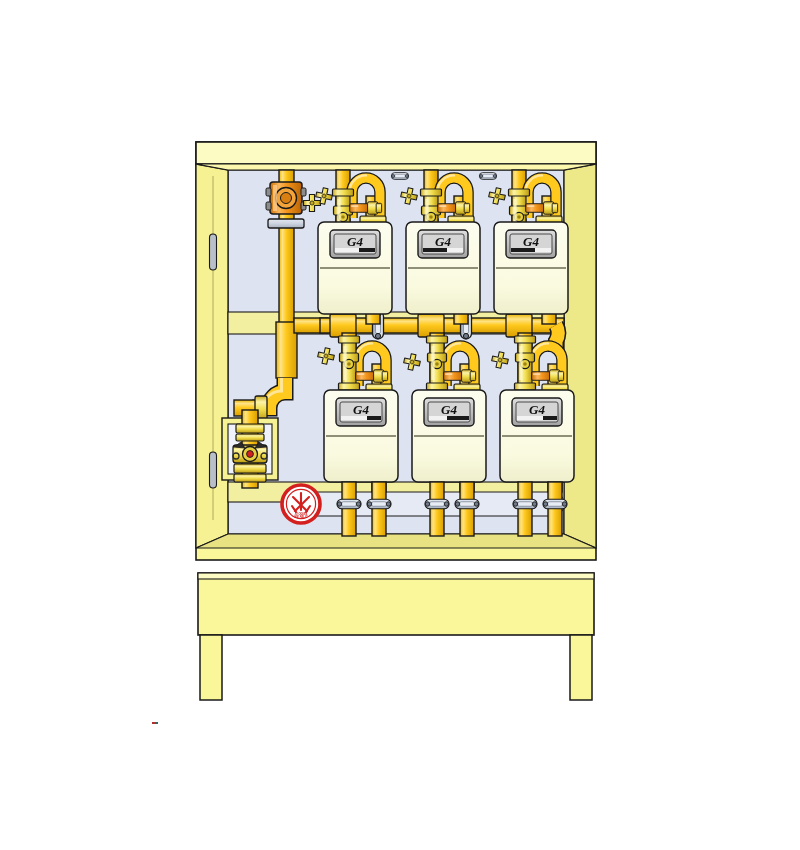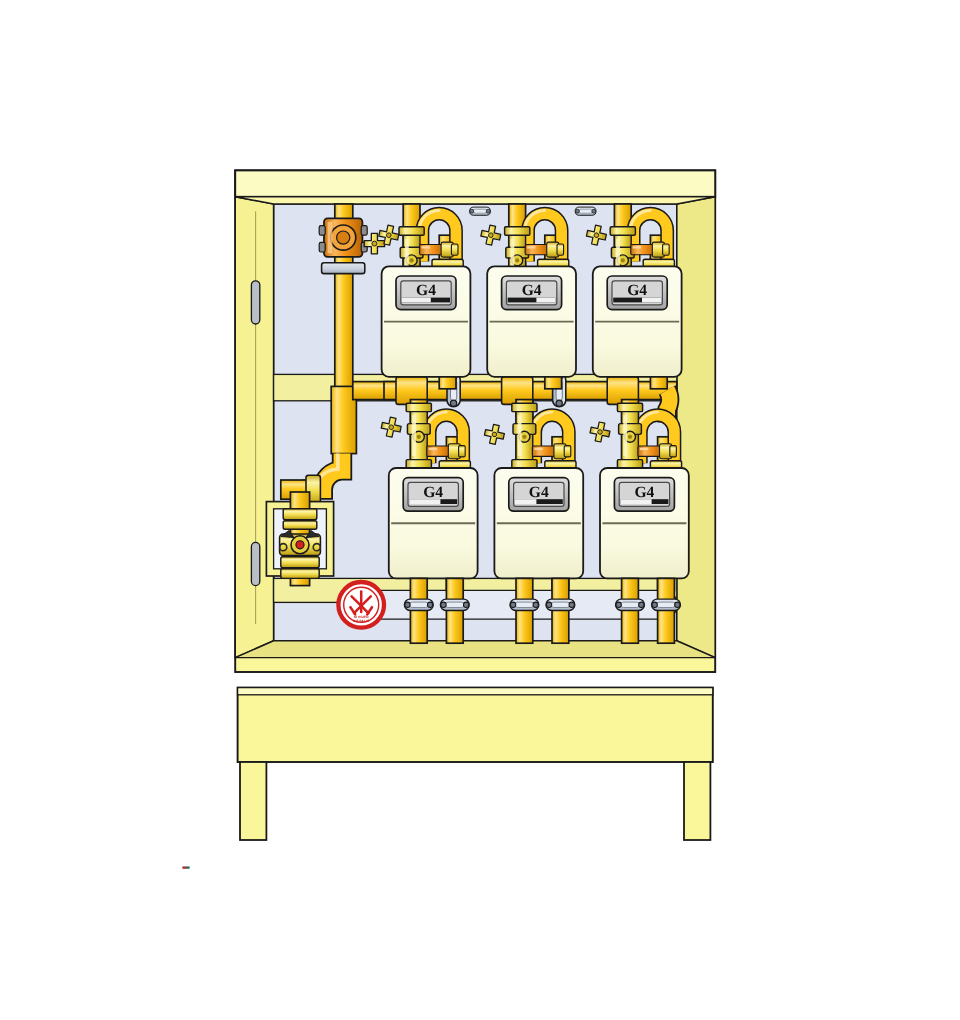--- a/index.html
+++ b/index.html
@@ -1,21 +1,21 @@
 <!DOCTYPE html>
 <html><head>
 <meta charset="utf-8">
 <style>
   html,body{margin:0;padding:0;}
   body{
     width:800px;height:850px;background:#ffffff;
     font-family:"Liberation Sans",sans-serif;
     position:relative;overflow:hidden;
   }
-  #stage{position:absolute;left:0;top:0;width:800px;height:850px;}
+  #stage{position:absolute;left:0;top:0;width:800px;height:850px;font-style:italic;}
   svg{display:block;}
   .meter-label{
     font-family:"Liberation Serif",serif;
     font-size:13px;font-weight:700;fill:#111111;
     text-anchor:middle;dominant-baseline:middle;
   }
   .sign-text{
     font-family:"Liberation Sans",sans-serif;
     font-size:2.6px;font-weight:700;fill:#cc1111;
     text-anchor:middle;dominant-baseline:middle;

